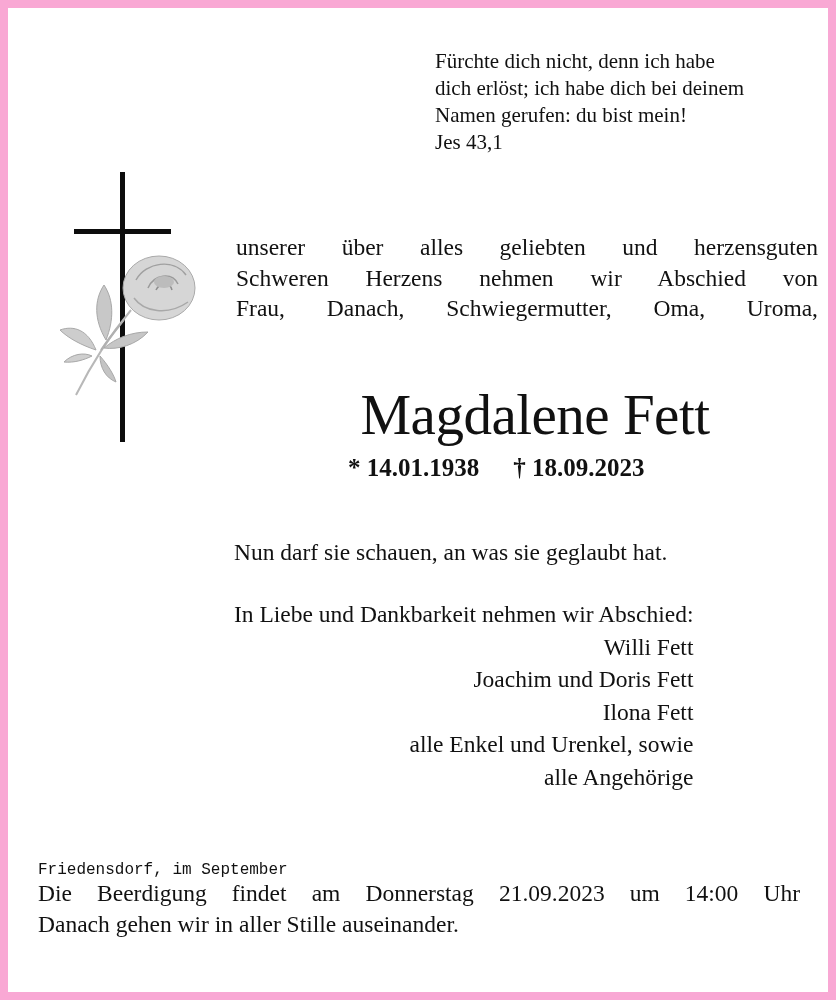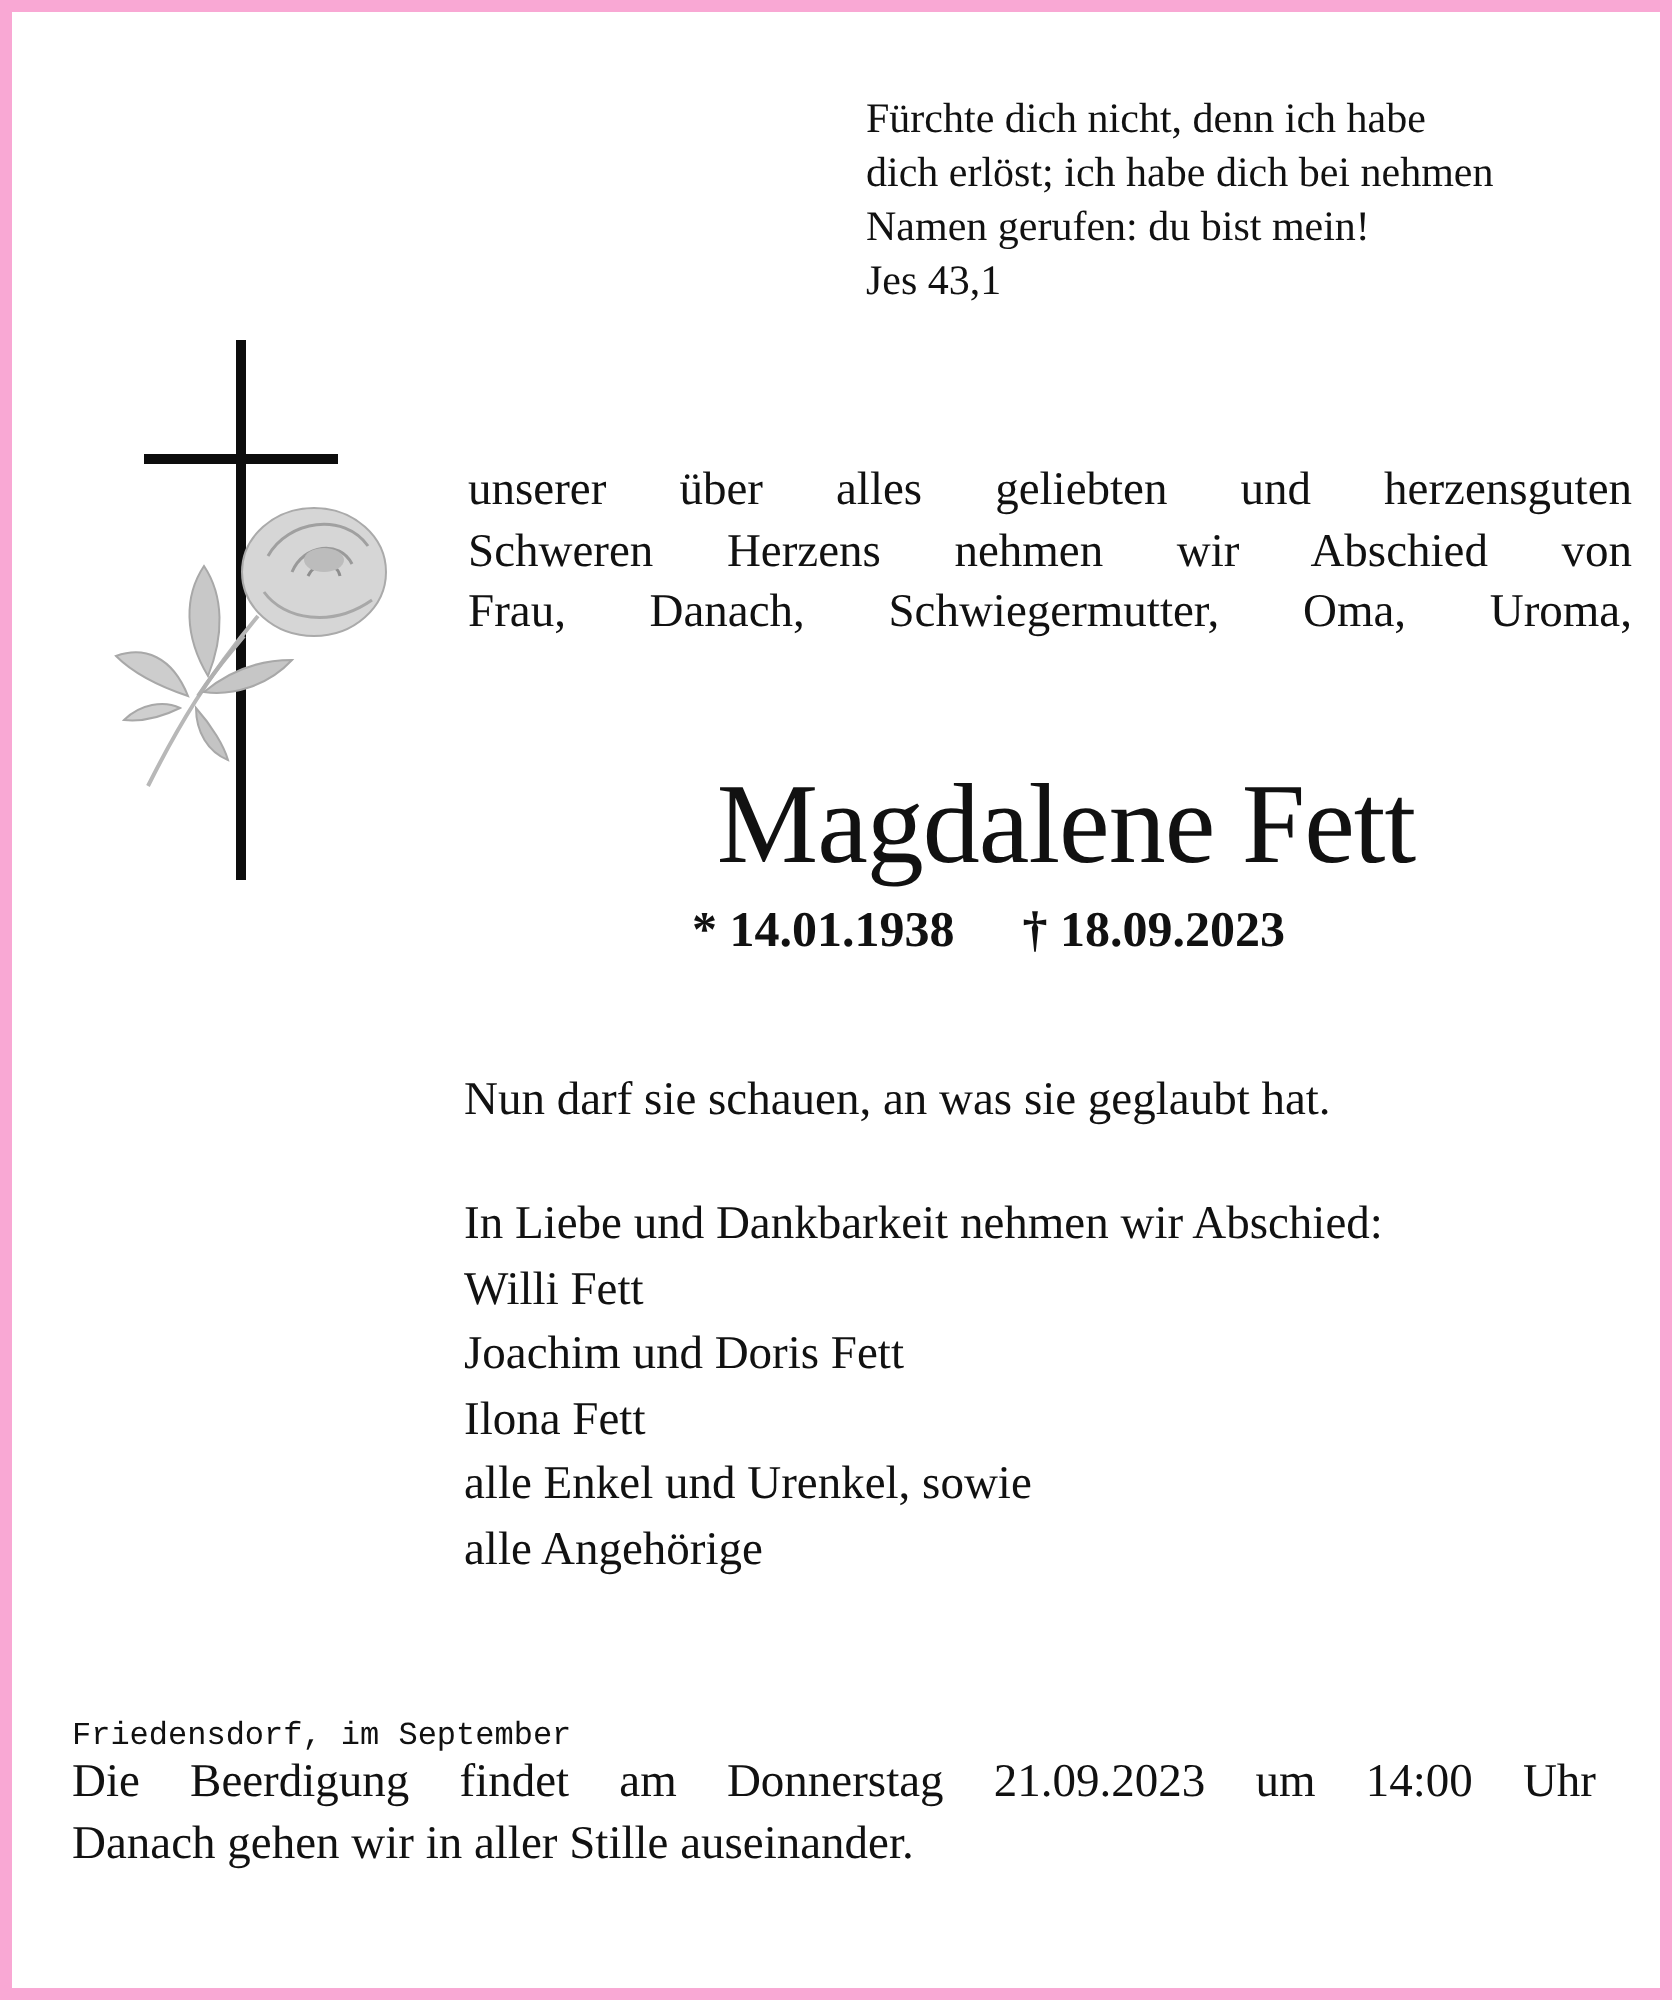--- a/index.html
+++ b/index.html
@@ -1,19 +1,19 @@
 <!DOCTYPE html>
 <html><head>
   <meta charset="utf-8">
   <style>
     html, body { margin: 0; padding: 0; background: #ffffff; }
     body { width: 836px; height: 1000px; position: relative; overflow: hidden; }
     .frame {
       position: absolute; left: 0; top: 0; width: 836px; height: 1000px;
-      box-sizing: border-box; border: 6px solid #f9a8d4; background: #ffffff;
+      box-sizing: border-box; border: 8px solid #f9a8d4; background: #ffffff;
     }
     .serif { font-family: "Liberation Serif", "DejaVu Serif", serif; color: #111111; }
     .quote {
       position: absolute; left: 427px; top: 40px; width: 390px;
       font-size: 21px; line-height: 27px;
     }
     .quote div { white-space: nowrap; }
     .emblem { position: absolute; left: 48px; top: 162px; width: 150px; height: 275px; }
     .intro {
       position: absolute; left: 228px; top: 224px; width: 582px;
@@ -30,38 +30,38 @@
       position: absolute; left: 340px; top: 444px; width: 400px;
       font-size: 25px; font-weight: bold; line-height: 32px; white-space: nowrap;
     }
     .dates span.gap { display: inline-block; width: 34px; }
     .motto {
       position: absolute; left: 226px; top: 529px; font-size: 23.5px; line-height: 30px; white-space: nowrap;
     }
     .mourners {
       position: absolute; left: 226px; top: 590px; font-size: 23.5px; line-height: 32.5px;
     }
-    .mourners div { white-space: nowrap; }
+    .mourners div { white-space: nowrap; text-align: right; }
     .place {
       position: absolute; left: 30px; top: 847px; font-size: 16px; line-height: 30px; white-space: nowrap; font-family: Liberation Mono, monospace;
     }
     .funeral {
       position: absolute; left: 30px; top: 870px; width: 762px; font-size: 23.5px; line-height: 31px;
     }
     .funeral div { white-space: nowrap; }
     .funeral div.just { text-align: justify; text-align-last: justify; }
   </style>
 </head>
 <body>
 
 <div class="frame">
 
   <div class="quote serif">
     <div>Fürchte dich nicht, denn ich habe</div>
-    <div>dich erlöst; ich habe dich bei nehmen</div>
+    <div>dich erlöst; ich habe dich bei deinem</div>
     <div>Namen gerufen: du bist mein!</div>
     <div>Jes 43,1</div>
   </div>
 
   <div class="emblem">
     <svg width="150" height="275" viewBox="0 0 150 275">
 
       <rect x="64" y="2" width="5" height="270" fill="#0d0d0d"></rect>
       <rect x="18" y="59" width="97" height="5" fill="#0d0d0d"></rect>
       <g>

